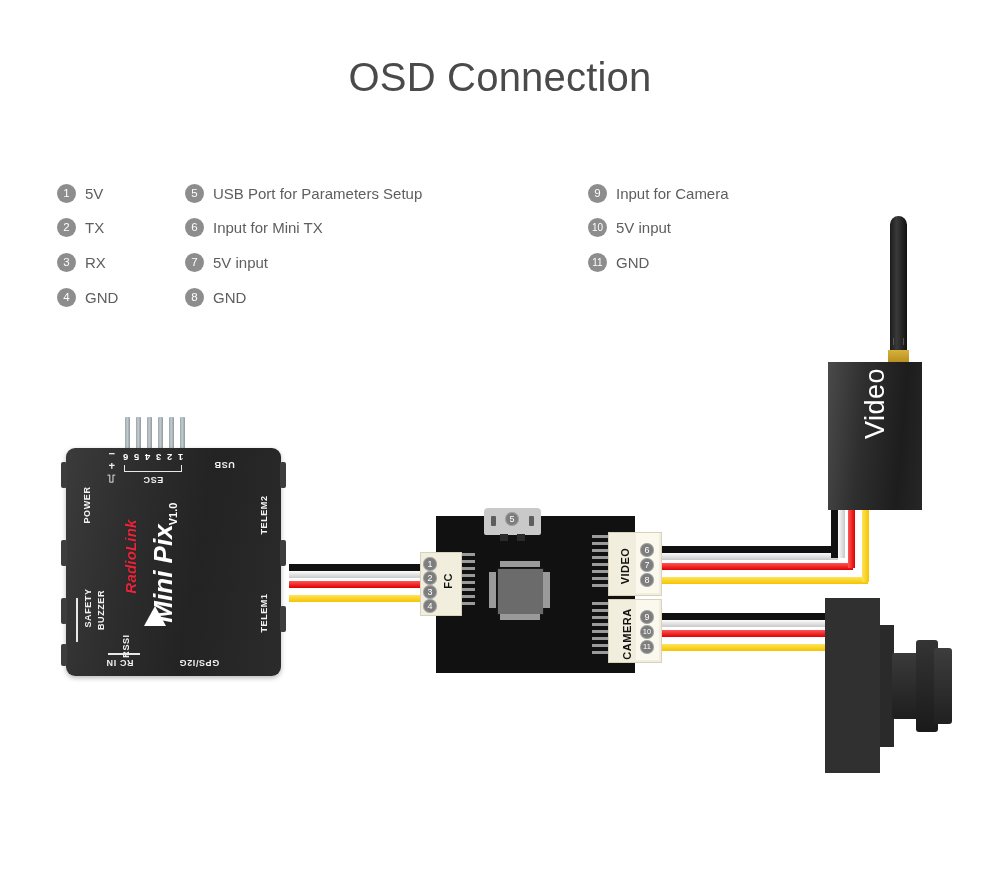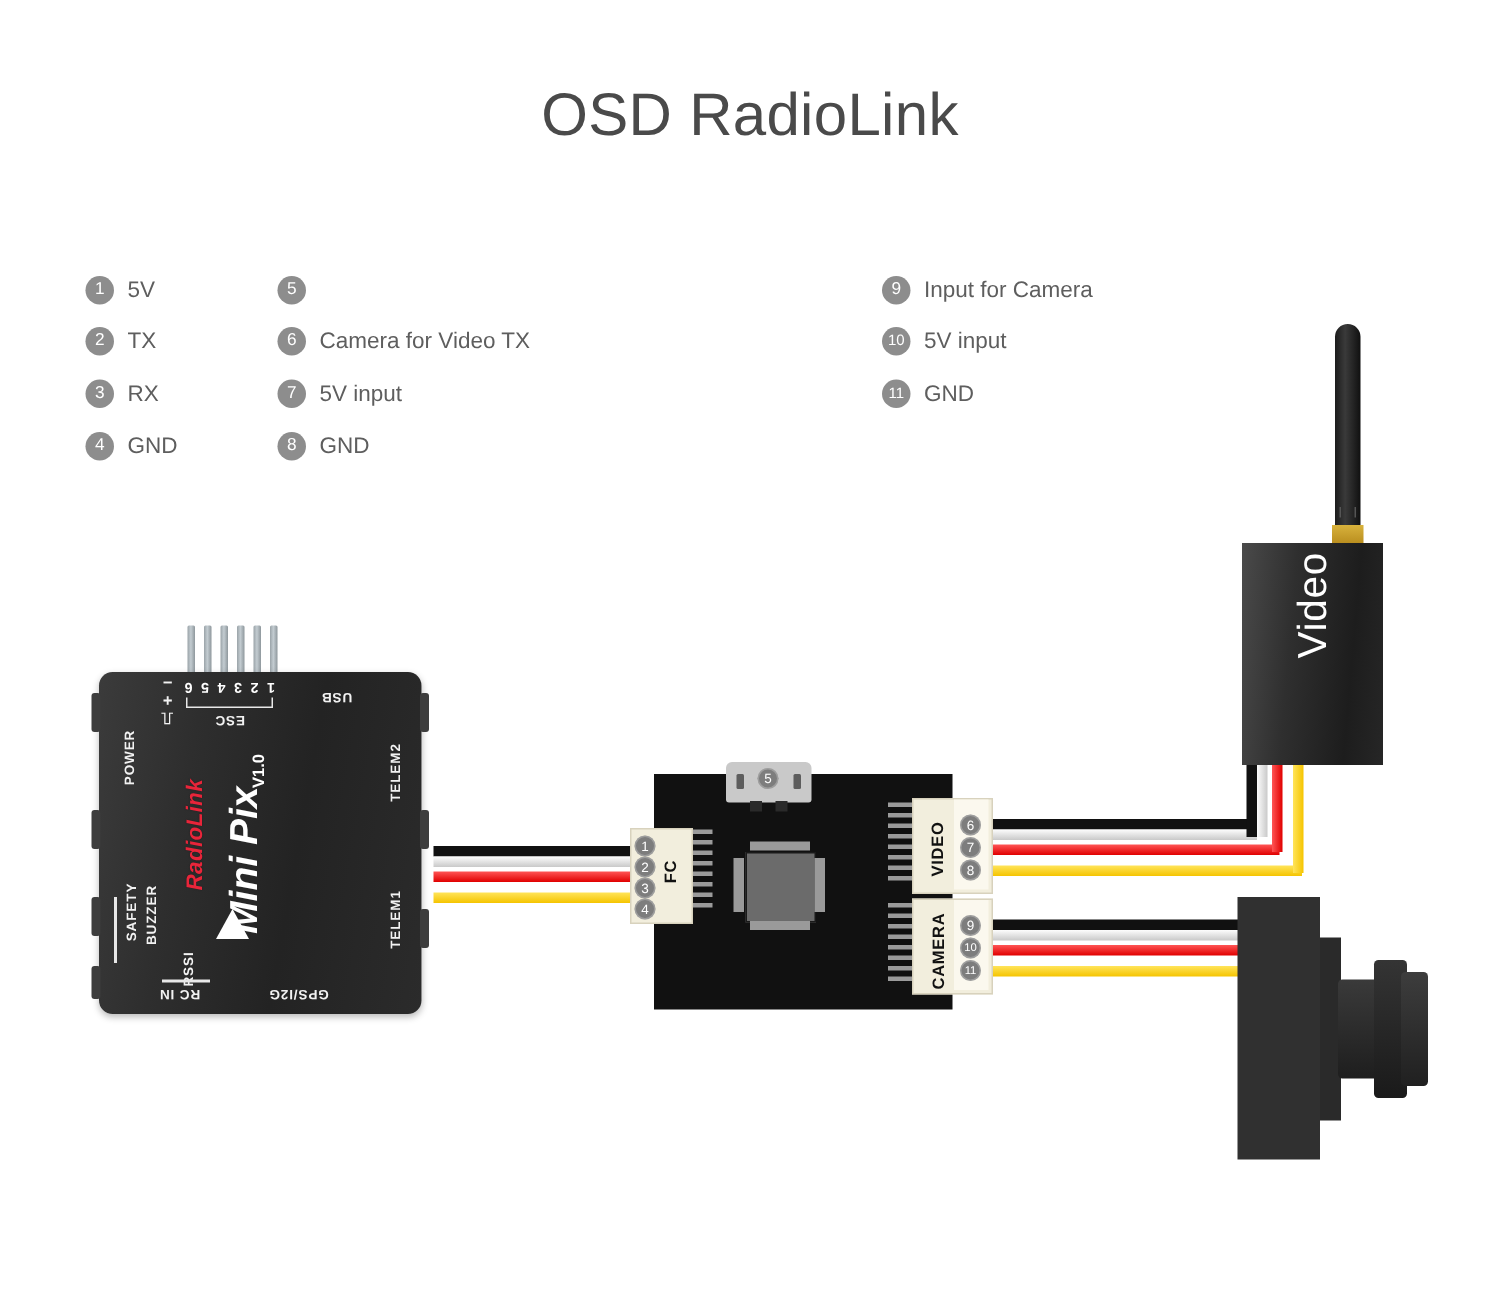--- a/index.html
+++ b/index.html
@@ -149,21 +149,21 @@
     background:linear-gradient(180deg,#343434,#1a1a1a);border-radius:3px;z-index:13;
   }
   #cam-barrel3{
     position:absolute;left:934px;top:648px;width:18px;height:76px;
     background:linear-gradient(180deg,#3d3d3d,#202020);border-radius:3px;z-index:13;
   }
 </style>
 </head>
 <body>
 
-<div id="page-title">OSD RadioLink</div>
+<div id="page-title">OSD Connection</div>
 
 <div id="legend">
 
   <div class="legend-col c1">
     <div class="legend-row">
       <span class="badge">1</span>
       <span class="legend-label">5V</span>
     </div>
     <div class="legend-row">
       <span class="badge">2</span>
@@ -175,24 +175,25 @@
     </div>
     <div class="legend-row">
       <span class="badge">4</span>
       <span class="legend-label">GND</span>
     </div>
   </div>
 
   <div class="legend-col c2">
     <div class="legend-row">
       <span class="badge">5</span>
+      <span class="legend-label">USB Port for Parameters Setup</span>
     </div>
     <div class="legend-row">
       <span class="badge">6</span>
-      <span class="legend-label">Camera for Video TX</span>
+      <span class="legend-label">Input for Mini TX</span>
     </div>
     <div class="legend-row">
       <span class="badge">7</span>
       <span class="legend-label">5V input</span>
     </div>
     <div class="legend-row">
       <span class="badge">8</span>
       <span class="legend-label">GND</span>
     </div>
   </div>

